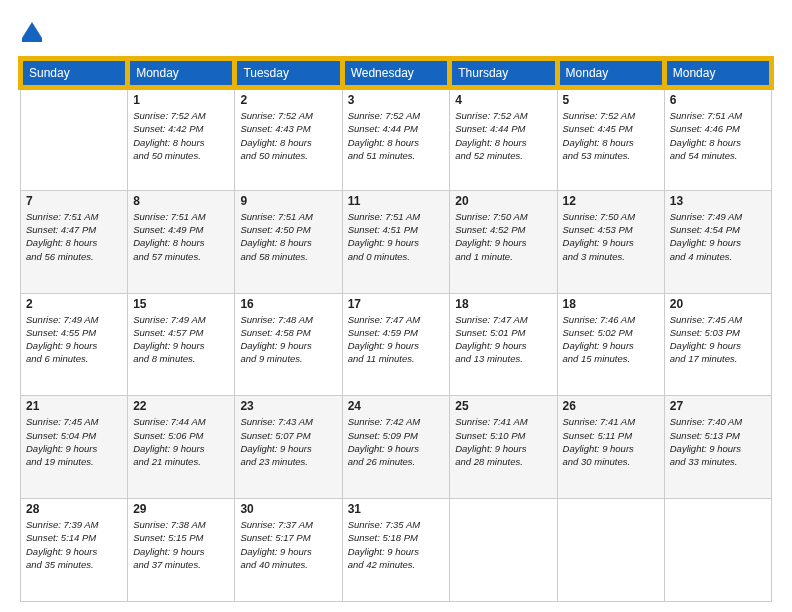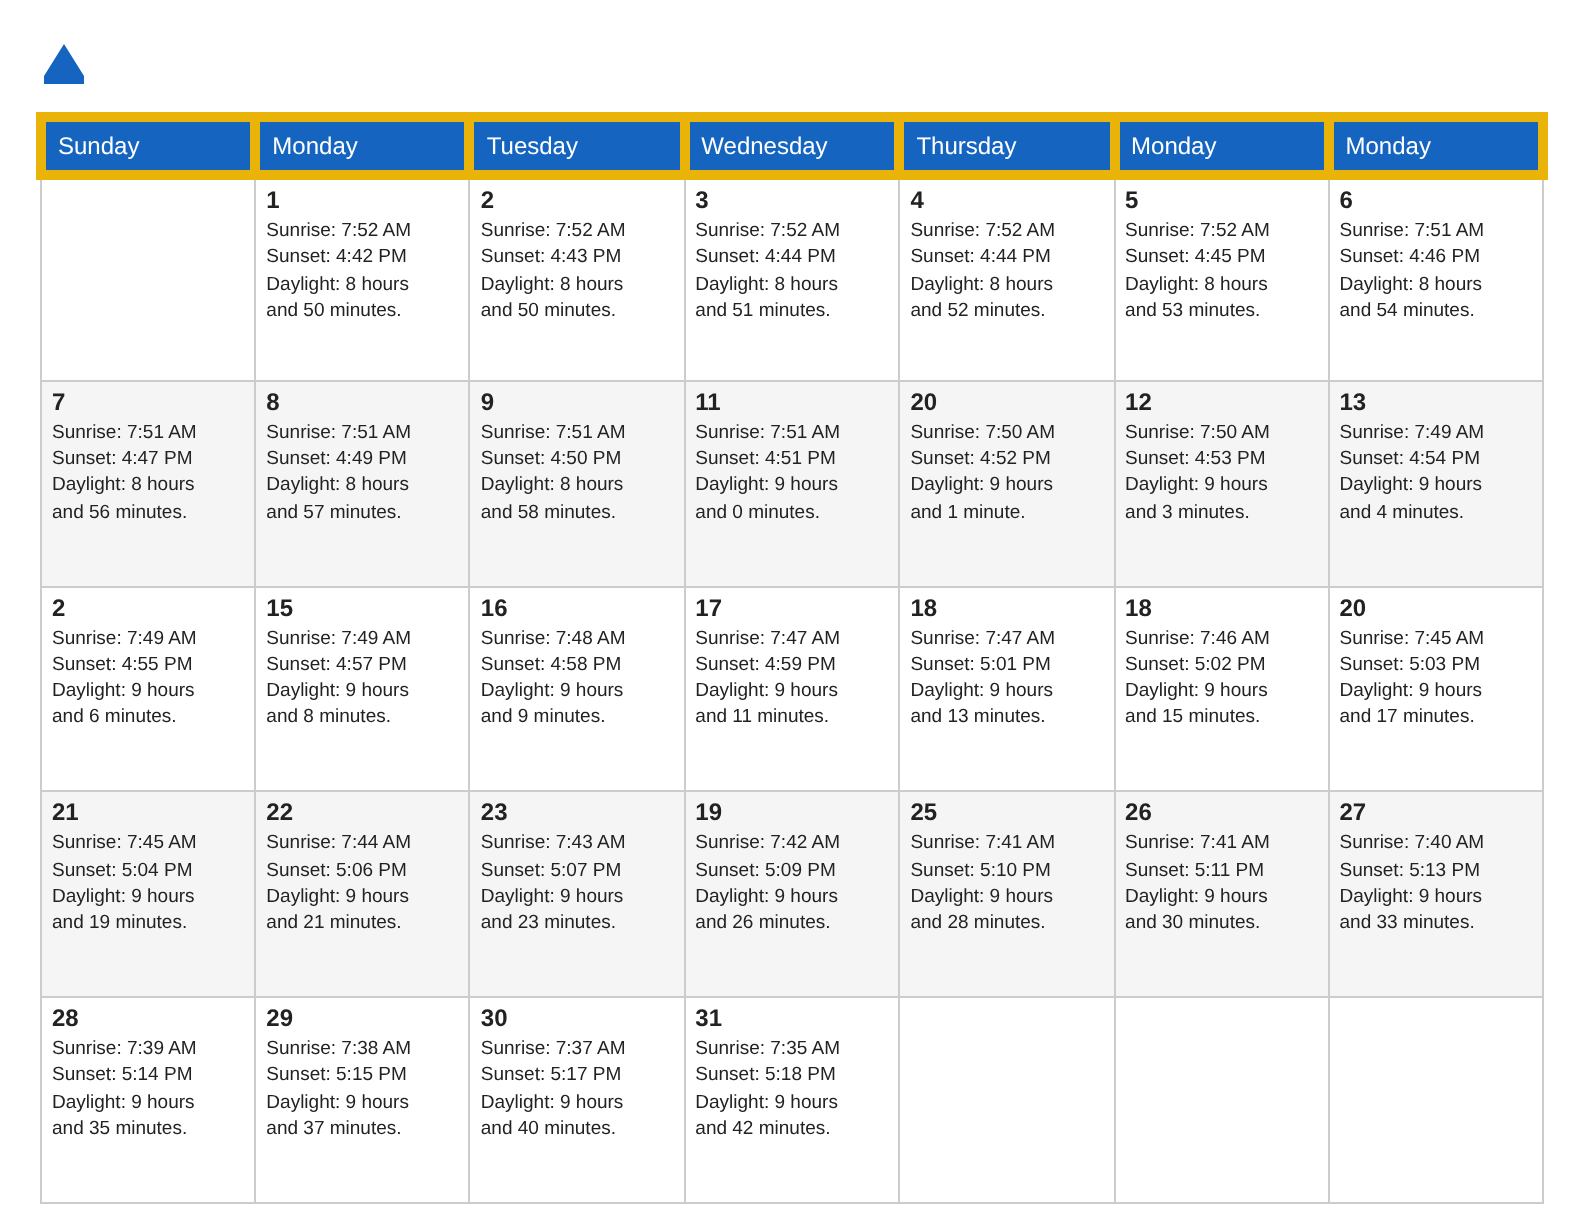--- a/index.html
+++ b/index.html
@@ -83,20 +83,21 @@
     .day-num {
       font-size: 12px;
       font-weight: bold;
       display: block;
       margin-bottom: 2px;
     }
     .day-info {
       font-size: 9.5px;
       line-height: 1.4;
       color: #222;
+      font-style: italic;
     }
     .empty-cell {
       background: #fff !important;
     }
   </style>
 </head>
 <body>
 
 <div class="page">
   <div class="header">
@@ -223,21 +224,21 @@
           </td>
           <td>
             <span class="day-num">22</span>
             <div class="day-info">Sunrise: 7:44 AM<br>Sunset: 5:06 PM<br>Daylight: 9 hours<br>and 21 minutes.</div>
           </td>
           <td>
             <span class="day-num">23</span>
             <div class="day-info">Sunrise: 7:43 AM<br>Sunset: 5:07 PM<br>Daylight: 9 hours<br>and 23 minutes.</div>
           </td>
           <td>
-            <span class="day-num">19</span>
+            <span class="day-num">24</span>
             <div class="day-info">Sunrise: 7:42 AM<br>Sunset: 5:09 PM<br>Daylight: 9 hours<br>and 26 minutes.</div>
           </td>
           <td>
             <span class="day-num">25</span>
             <div class="day-info">Sunrise: 7:41 AM<br>Sunset: 5:10 PM<br>Daylight: 9 hours<br>and 28 minutes.</div>
           </td>
           <td>
             <span class="day-num">26</span>
             <div class="day-info">Sunrise: 7:41 AM<br>Sunset: 5:11 PM<br>Daylight: 9 hours<br>and 30 minutes.</div>
           </td>

